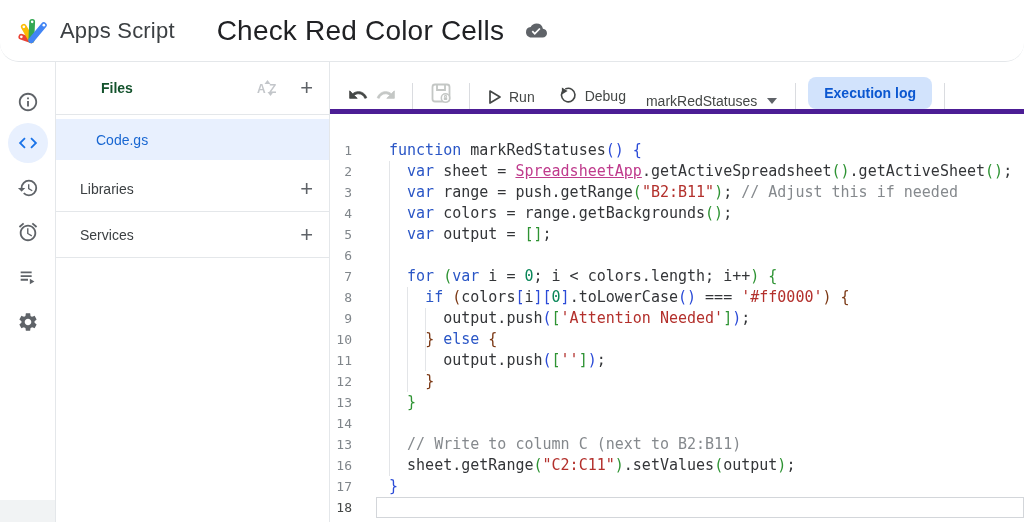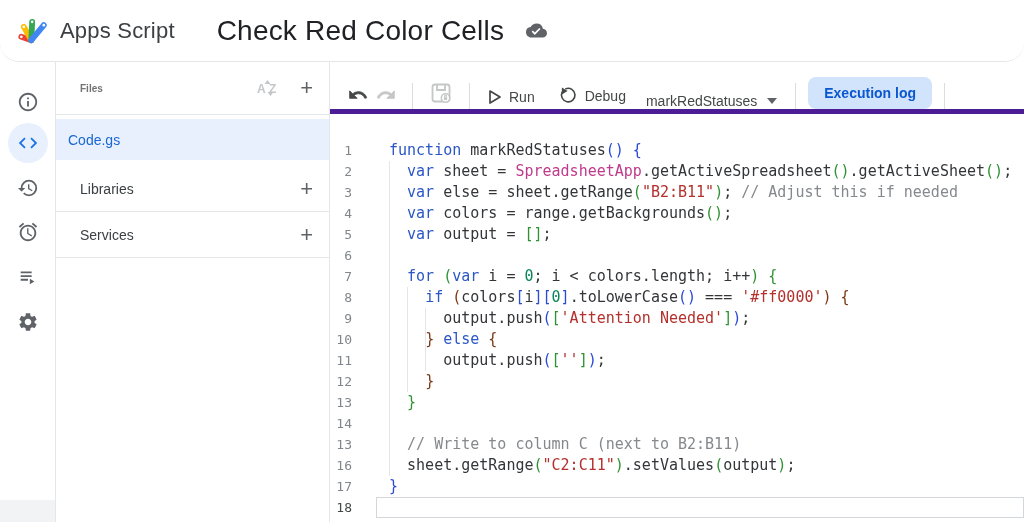--- a/index.html
+++ b/index.html
@@ -40,26 +40,26 @@
 
   
   .files-panel {
     position:absolute; top:62px; left:56px; width:274px; height:460px;
     background:#fff; border-right:1px solid #e4e7ea;
   }
   .files-header {
     height:53px; border-bottom:1px solid #e4e7ea;
     display:flex; align-items:center; padding:0 14px 0 24px;
   }
-  .files-title { font-size:10px; font-weight:700; color:#737373; flex:1; }
+  .files-title { font-size:14px; font-weight:700; color:#14532d; flex:1;margin-left:21px; }
   .icon-btn { background:none; border:none; padding:2px; cursor:pointer; display:flex; align-items:center; justify-content:center; }
   .plus { font-size:22px; font-weight:300; color:#5f6368; line-height:1; }
   .file-row {
     margin-top:4px; height:41px; display:flex; align-items:center;
-    padding:0 14px 0 12px; cursor:pointer; font-size:14px; color:#3c4043;
+    padding:0 14px 0 40px; cursor:pointer; font-size:14px; color:#3c4043;
   }
   .file-row.active { background:#e8f0fe; color:#1967d2; }
   .panel-row {
     height:46px; display:flex; align-items:center;
     padding:0 14px 0 24px; cursor:pointer; font-size:14px; color:#3c4043;
     border-bottom:1px solid #e4e7ea;
     gap:28px;
   }
   .panel-row:first-of-type { border-top:1px solid #e4e7ea; }
   .panel-row .row-label { flex:1; }
@@ -92,21 +92,21 @@
   .code-area { position:absolute; top:52px; left:0; width:694px; height:408px; padding-top:26px; background:#fff; overflow:hidden; }
   .indent-guide { position:absolute; width:1px; background:#e3e5e8; }
   .code-line { display:flex; height:21px; line-height:21px; font-family:"DejaVu Sans Mono", monospace; font-size:15px; white-space:pre; position:relative; }
   .ln { width:22px; text-align:right; font-size:13px; color:#80868b; flex:none; line-height:21px; }
   .lt { flex:1; margin-left:24px; padding-left:13px; }
   .code-line.current .lt { outline:1px solid #d3d6da; outline-offset:-1px; }
   .code-line.current .ln { color:#444746; }
 
   .tk-kw { color:#2a56c6; }
   .tk-pl { color:#333538; }
-  .tk-ty { color:#bf3a8c; }
+  .tk-ty { color:#bf3a8c;text-decoration:underline; }
   .tk-st { color:#b3302c; }
   .tk-cm { color:#85898d; }
   .tk-nu { color:#098658; }
   .tk-b1 { color:#2b4bd7; }
   .tk-b2 { color:#2e9333; }
   .tk-b3 { color:#7b3814; }
 </style>
 </head>
 <body>
 
@@ -247,21 +247,21 @@
       <div class="tb-sep"></div>
     </div>
 
     <div class="code-area">
       <div class="indent-guide" style="left:59px; top:47px;  height:315px;"></div>
       <div class="indent-guide" style="left:77px; top:173px; height:105px;"></div>
       <div class="indent-guide" style="left:95px; top:194px; height:63px;"></div>
       <div>
           <div class="code-line"><span class="ln">1</span><span class="lt"><span class="tk-kw">function</span><span class="tk-pl"> markRedStatuses</span><span class="tk-b1">()</span><span class="tk-pl"> </span><span class="tk-b1">{</span></span></div>
           <div class="code-line"><span class="ln">2</span><span class="lt"><span class="tk-pl">  </span><span class="tk-kw">var</span><span class="tk-pl"> sheet = </span><span class="tk-ty">SpreadsheetApp</span><span class="tk-pl">.getActiveSpreadsheet</span><span class="tk-b2">()</span><span class="tk-pl">.getActiveSheet</span><span class="tk-b2">()</span><span class="tk-pl">;</span></span></div>
-          <div class="code-line"><span class="ln">3</span><span class="lt"><span class="tk-pl">  </span><span class="tk-kw">var</span><span class="tk-pl"> else = sheet.getRange</span><span class="tk-b2">(</span><span class="tk-st">"B2:B11"</span><span class="tk-b2">)</span><span class="tk-pl">; </span><span class="tk-cm">// Adjust this if needed</span></span></div>
+          <div class="code-line"><span class="ln">3</span><span class="lt"><span class="tk-pl">  </span><span class="tk-kw">var</span><span class="tk-pl"> range = push.getRange</span><span class="tk-b2">(</span><span class="tk-st">"B2:B11"</span><span class="tk-b2">)</span><span class="tk-pl">; </span><span class="tk-cm">// Adjust this if needed</span></span></div>
           <div class="code-line"><span class="ln">4</span><span class="lt"><span class="tk-pl">  </span><span class="tk-kw">var</span><span class="tk-pl"> colors = range.getBackgrounds</span><span class="tk-b2">()</span><span class="tk-pl">;</span></span></div>
           <div class="code-line"><span class="ln">5</span><span class="lt"><span class="tk-pl">  </span><span class="tk-kw">var</span><span class="tk-pl"> output = </span><span class="tk-b2">[]</span><span class="tk-pl">;</span></span></div>
           <div class="code-line"><span class="ln">6</span><span class="lt"></span></div>
           <div class="code-line"><span class="ln">7</span><span class="lt"><span class="tk-pl">  </span><span class="tk-kw">for</span><span class="tk-pl"> </span><span class="tk-b2">(</span><span class="tk-kw">var</span><span class="tk-pl"> i = </span><span class="tk-nu">0</span><span class="tk-pl">; i &lt; colors.length; i++</span><span class="tk-b2">)</span><span class="tk-pl"> </span><span class="tk-b2">{</span></span></div>
           <div class="code-line"><span class="ln">8</span><span class="lt"><span class="tk-pl">    </span><span class="tk-kw">if</span><span class="tk-pl"> </span><span class="tk-b3">(</span><span class="tk-pl">colors</span><span class="tk-b1">[</span><span class="tk-pl">i</span><span class="tk-b1">][</span><span class="tk-nu">0</span><span class="tk-b1">]</span><span class="tk-pl">.toLowerCase</span><span class="tk-b1">()</span><span class="tk-pl"> === </span><span class="tk-st">'#ff0000'</span><span class="tk-b3">)</span><span class="tk-pl"> </span><span class="tk-b3">{</span></span></div>
           <div class="code-line"><span class="ln">9</span><span class="lt"><span class="tk-pl">      output.push</span><span class="tk-b1">(</span><span class="tk-b2">[</span><span class="tk-st">'Attention Needed'</span><span class="tk-b2">]</span><span class="tk-b1">)</span><span class="tk-pl">;</span></span></div>
           <div class="code-line"><span class="ln">10</span><span class="lt"><span class="tk-pl">    </span><span class="tk-b3">}</span><span class="tk-pl"> </span><span class="tk-kw">else</span><span class="tk-pl"> </span><span class="tk-b3">{</span></span></div>
           <div class="code-line"><span class="ln">11</span><span class="lt"><span class="tk-pl">      output.push</span><span class="tk-b1">(</span><span class="tk-b2">[</span><span class="tk-st">''</span><span class="tk-b2">]</span><span class="tk-b1">)</span><span class="tk-pl">;</span></span></div>
           <div class="code-line"><span class="ln">12</span><span class="lt"><span class="tk-pl">    </span><span class="tk-b3">}</span></span></div>
           <div class="code-line"><span class="ln">13</span><span class="lt"><span class="tk-pl">  </span><span class="tk-b2">}</span></span></div>

